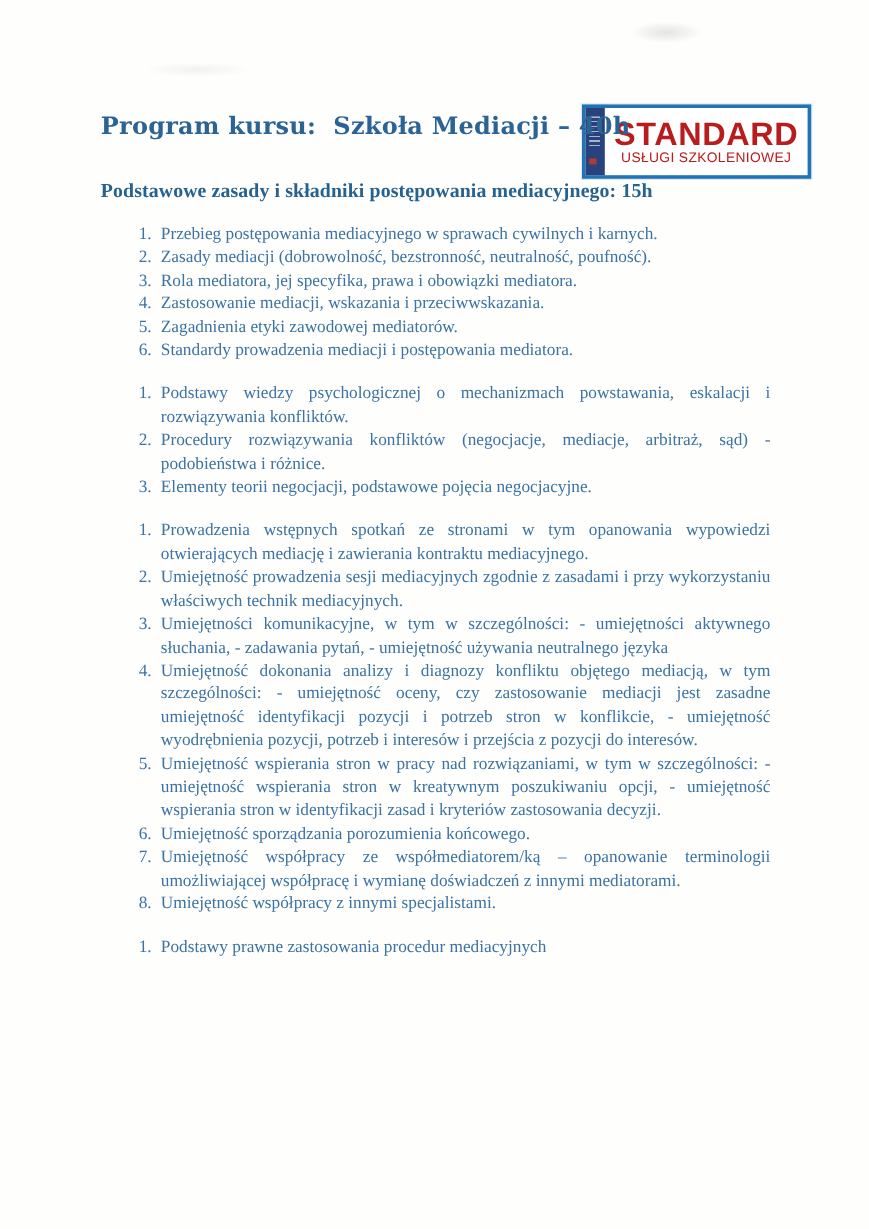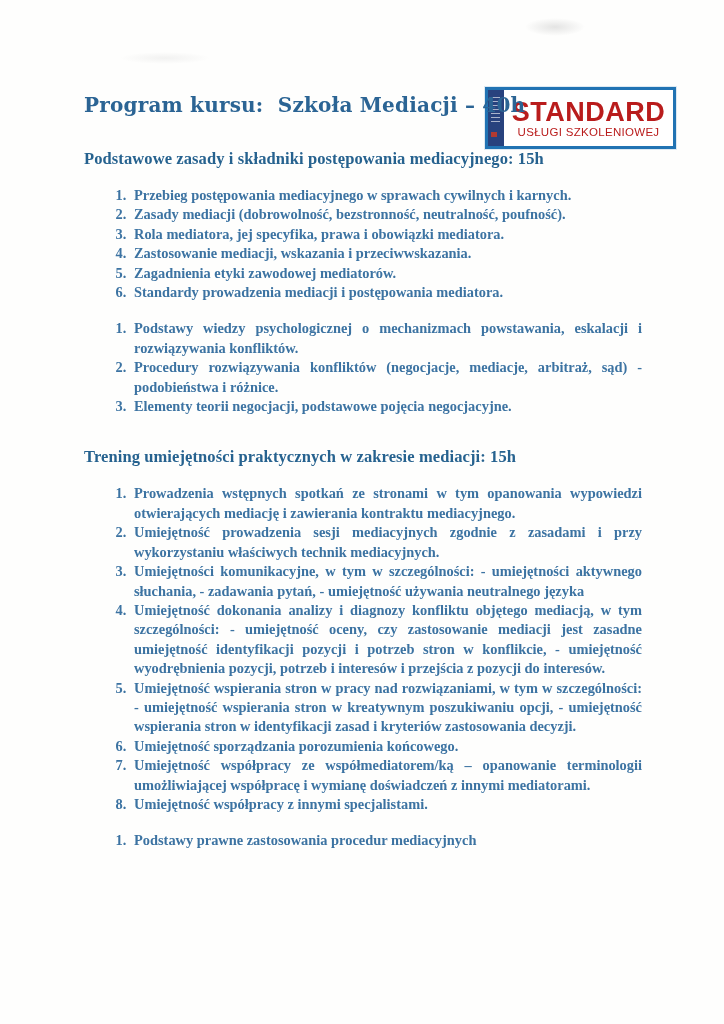--- a/index.html
+++ b/index.html
@@ -121,21 +121,20 @@
   .section-list {
     margin: 17px 0 0 0;
     padding: 0 0 0 46px;
     color: #3c73a2;
   }
   .section-list li {
     font-size: 14.4px;
     line-height: 19.4px;
     text-align: justify;
     padding-left: 4px;
-    font-weight: bold;
   }
   .section-list li::marker {
     color: #3c73a2;
   }
 </style>
 </head>
 <body>
 
 <div class="page">
   <div class="smudge smudge-1"></div>
@@ -169,21 +168,20 @@
 
     <section class="section">
       <ol class="section-list">
         <li>Podstawy wiedzy psychologicznej o mechanizmach powstawania, eskalacji i rozwiązywania konfliktów.</li>
         <li>Procedury rozwiązywania konfliktów (negocjacje, mediacje, arbitraż, sąd) - podobieństwa i różnice.</li>
         <li>Elementy teorii negocjacji, podstawowe pojęcia negocjacyjne.</li>
       </ol>
     </section>
 
     <section class="section">
-      <h2 class="section-heading">Trening umiejętności praktycznych w zakresie mediacji: 15h</h2>
       <ol class="section-list">
         <li>Prowadzenia wstępnych spotkań ze stronami w tym opanowania wypowiedzi otwierających mediację i zawierania kontraktu mediacyjnego.</li>
         <li>Umiejętność prowadzenia sesji mediacyjnych zgodnie z zasadami i przy wykorzystaniu właściwych technik mediacyjnych.</li>
         <li>Umiejętności komunikacyjne, w tym w szczególności: - umiejętności aktywnego słuchania, - zadawania pytań, - umiejętność używania neutralnego języka</li>
         <li>Umiejętność dokonania analizy i diagnozy konfliktu objętego mediacją, w tym szczególności: - umiejętność oceny, czy zastosowanie mediacji jest zasadne umiejętność identyfikacji pozycji i potrzeb stron w konflikcie, - umiejętność wyodrębnienia pozycji, potrzeb i interesów i przejścia z pozycji do interesów.</li>
         <li>Umiejętność wspierania stron w pracy nad rozwiązaniami, w tym w szczególności: - umiejętność wspierania stron w kreatywnym poszukiwaniu opcji, - umiejętność wspierania stron w identyfikacji zasad i kryteriów zastosowania decyzji.</li>
         <li>Umiejętność sporządzania porozumienia końcowego.</li>
         <li>Umiejętność współpracy ze współmediatorem/ką – opanowanie terminologii umożliwiającej współpracę i wymianę doświadczeń z innymi mediatorami.</li>
         <li>Umiejętność współpracy z innymi specjalistami.</li>
       </ol>

